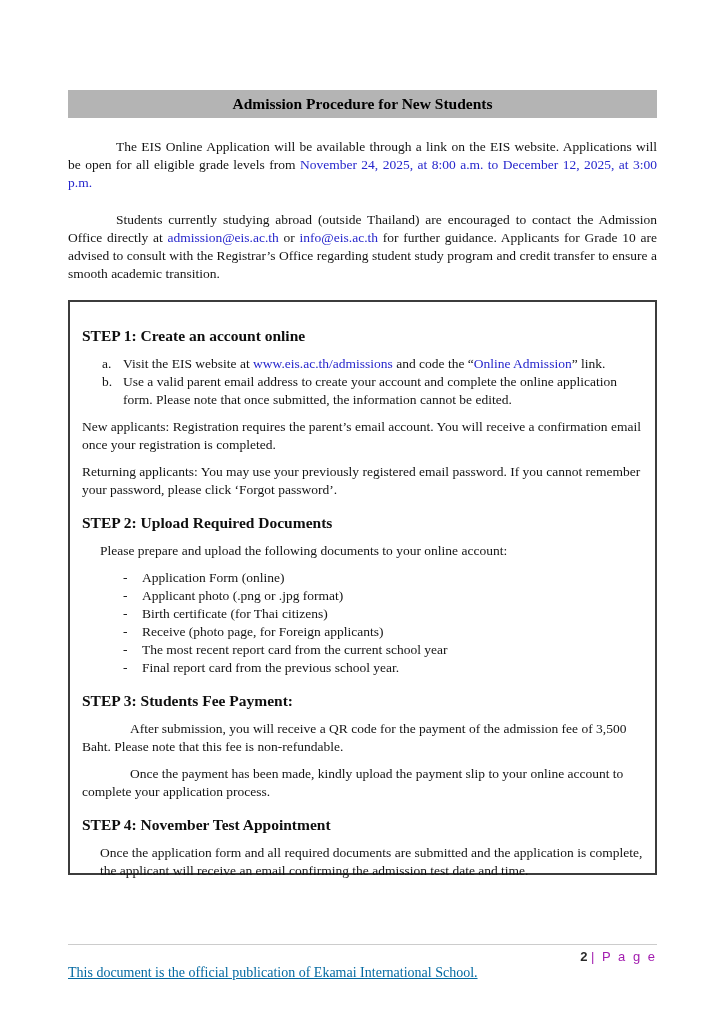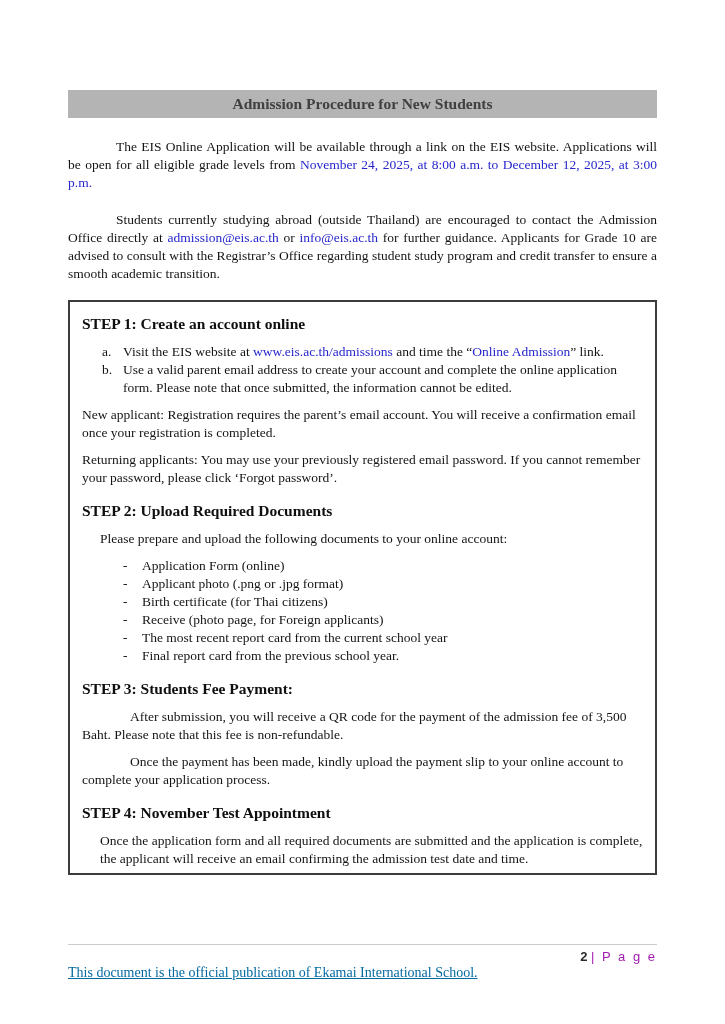--- a/index.html
+++ b/index.html
@@ -15,42 +15,42 @@
     margin:0 auto;
     overflow:hidden;
   }
   .header-bar {
     position:absolute; left:68px; top:90px;
     width:589px; height:28px;
     background:#b4b4b4;
     display:flex; align-items:center; justify-content:center;
   }
   .header-bar .title {
-    font-weight:bold; font-size:15.5px; color:#404040;
+    font-weight:bold; font-size:15.5px; color:#000000;
   }
   .intro {
     position:absolute; left:68px; top:138px; width:589px;
     text-align:justify;
   }
   .intro p { text-indent:48px; }
   .intro p + p { margin-top:19px; }
   .blue { color:#2626cc; text-decoration:none; }
   b.inline-bold { font-weight:normal; }
 
   .steps-box {
     position:absolute; left:68px; top:300px;
     width:589px; height:575px;
     border:2px solid #3c3c3c;
     padding:8px 12px 8px 12px;
   }
   .step-heading {
     font-weight:bold; font-size:15.5px; line-height:20px;
     margin-top:14px; margin-bottom:9px; color:#0f0f0f;
   }
-  .step-heading.first { margin-top:4px; }
+  .step-heading.first { margin-top:16px; }
   .list-row { display:flex; }
   .alpha-list { margin-left:20px; }
   .alpha-list .marker { flex:0 0 21px; }
   .dash-list { margin-left:41px; margin-top:9px; }
   .dash-list .marker { flex:0 0 19px; }
   .list-row .item-text { flex:1; }
   .para { margin-top:9px; }
   .para.no-top { margin-top:0; }
   .para.indent-first { text-indent:48px; }
   .para.block-indent { margin-left:18px; }
@@ -85,29 +85,29 @@
     <p><span>The EIS Online Application will be available through a link on the EIS website. Applications will be open for all eligible grade levels from </span><span class="blue">November 24, 2025, at 8:00 a.m. to December 12, 2025, at 3:00 p.m.</span></p>
     <p><span>Students currently studying abroad (outside Thailand) are encouraged to contact the Admission Office directly at </span><span class="blue">admission@eis.ac.th</span><span> </span><b class="inline-bold">or</b><span> </span><span class="blue">info@eis.ac.th</span><span> for further guidance. Applicants for Grade 10 are advised to consult with the Registrar’s Office regarding student study program and credit transfer to ensure a smooth academic transition.</span></p>
   </div>
 
   <div class="steps-box">
 
     <div class="step-heading first">STEP 1: Create an account online</div>
 
     <div class="list-row alpha-list">
       <span class="marker">a.</span>
-      <span class="item-text"><span>Visit the EIS website at </span><span class="blue">www.eis.ac.th/admissions</span><span> and time the “</span><span class="blue">Online Admission</span><span>” link.</span></span>
+      <span class="item-text"><span>Visit the EIS website at </span><span class="blue">www.eis.ac.th/admissions</span><span> and code the “</span><span class="blue">Online Admission</span><span>” link.</span></span>
     </div>
 
     <div class="list-row alpha-list">
       <span class="marker">b.</span>
       <span class="item-text">Use a valid parent email address to create your account and complete the online application form. Please note that once submitted, the information cannot be edited.</span>
     </div>
 
-    <p class="para"><b class="inline-bold">New applicant:</b><span> Registration requires the parent’s email account. You will receive a confirmation email once your registration is completed.</span></p>
+    <p class="para"><b class="inline-bold">New applicants:</b><span> Registration requires the parent’s email account. You will receive a confirmation email once your registration is completed.</span></p>
 
     <p class="para"><b class="inline-bold">Returning applicants:</b><span> You may use your previously registered email password. If you cannot remember your password, please click ‘Forgot password’.</span></p>
 
     <div class="step-heading">STEP 2: Upload Required Documents</div>
 
     <p class="para no-top block-indent">Please prepare and upload the following documents to your online account:</p>
 
     <div>
       <div class="list-row dash-list" style="margin-top:9px;">
         <span class="marker">-</span>

